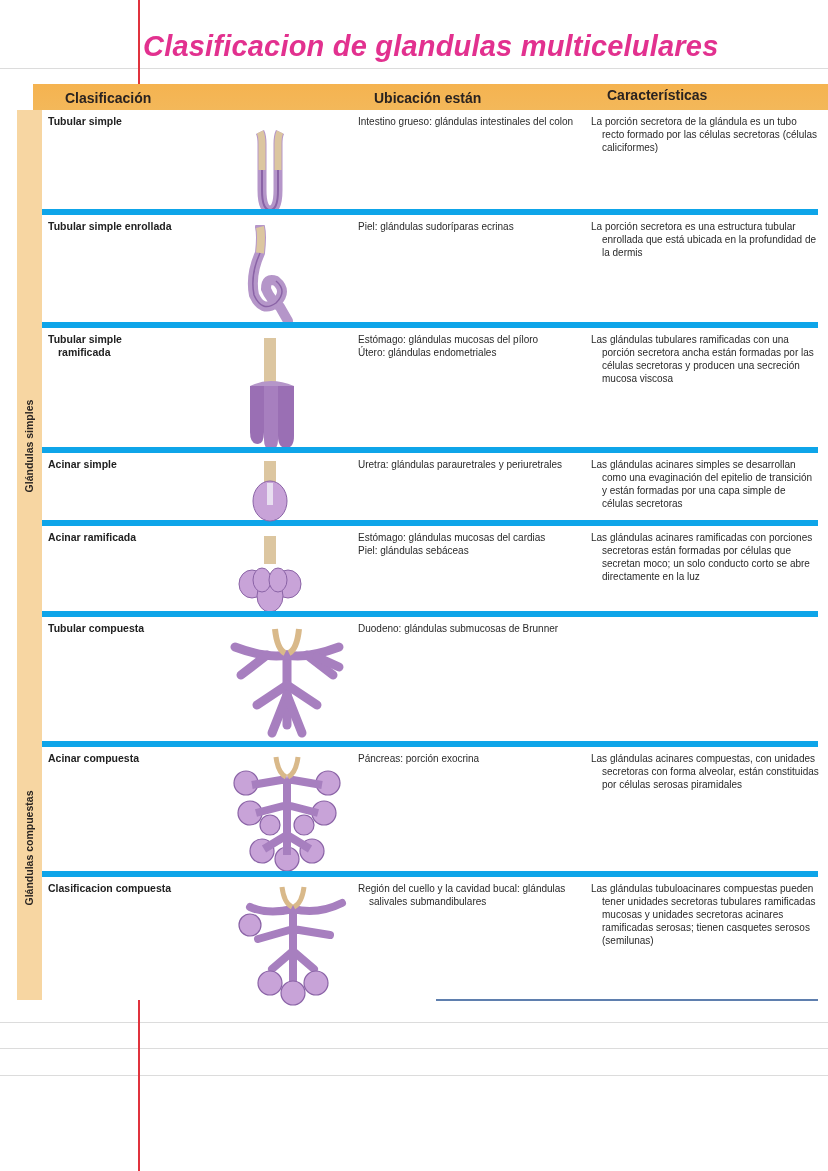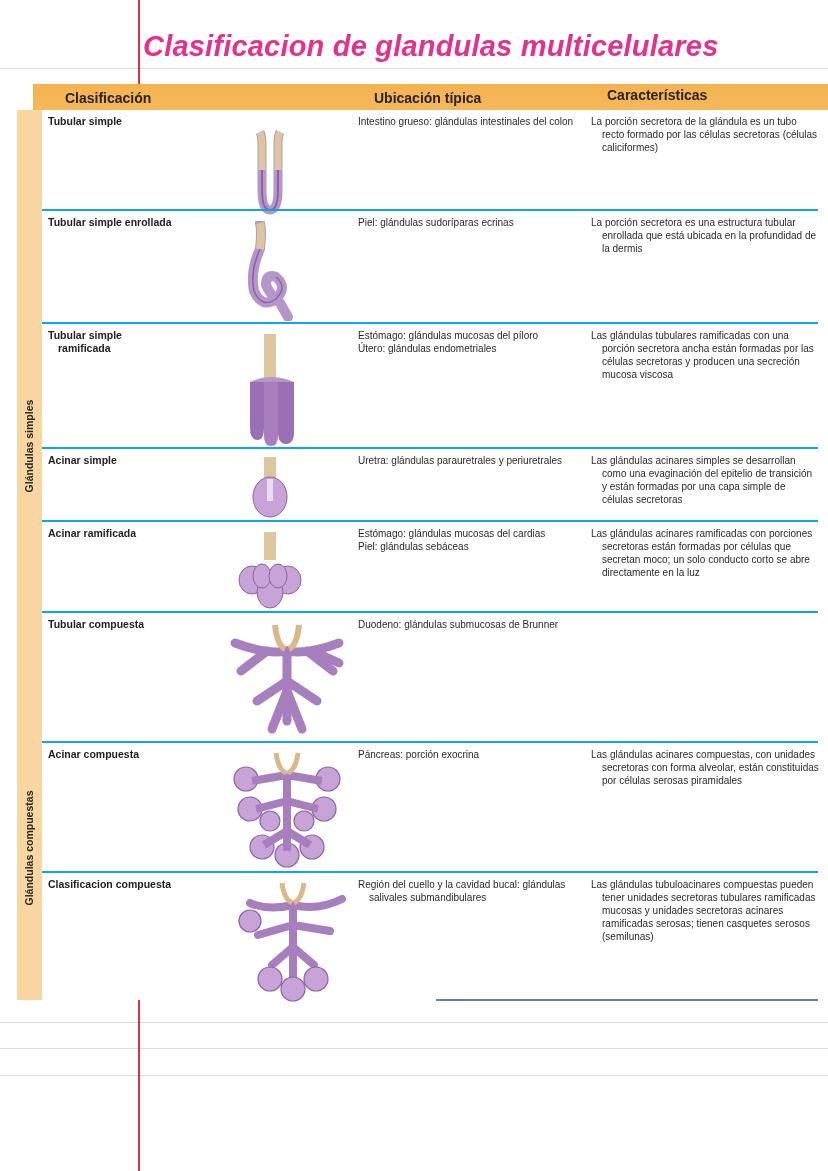--- a/index.html
+++ b/index.html
@@ -30,21 +30,21 @@
     position:absolute; top:6px; font-weight:bold; font-size:14px; color:#2a2320;
   }
   .sidebar {
     position:absolute; left:0; top:26px; width:25px; height:890px;
     background:#f7d6a2;
   }
   .side-label {
     position:absolute; left:12px; font-weight:bold; font-size:10.5px; color:#2b2622;
     transform:translate(-50%,-50%) rotate(-90deg); white-space:nowrap;
   }
-  .row { position:absolute; left:25px; width:776px; border-top:2px solid #0ea5e9; }
+  .row { position:absolute; left:25px; width:776px; border-top:6px solid #0ea5e9; }
   .row.first { border-top:none; }
   .cls {
     position:absolute; left:6px; top:5px; width:150px;
     font-weight:bold; font-size:10.5px; color:#222; line-height:13px;
   }
   .cls .indent { padding-left:10px;text-align:center; }
   .loc {
     position:absolute; left:316px; top:5px; width:230px;
     font-size:10px; color:#2a2a2a; line-height:13px;
   }
@@ -67,21 +67,21 @@
   <div class="rule" style="top:1048px"></div>
   <div class="rule" style="top:1075px"></div>
 </div>
 <div class="margin-line"></div>
 
 <div class="title">Clasificacion de glandulas multicelulares</div>
 
 <div class="sheet">
   <div class="header">
     <span style="left:32px">Clasificación</span>
-    <span style="left:341px">Ubicación típica</span>
+    <span style="left:341px">Ubicación están</span>
     <span style="left:574px; top:3px">Características</span>
   </div>
 
   <div class="sidebar">
     <div class="side-label" style="top:336px">Glándulas simples</div>
     <div class="side-label" style="top:738px">Glándulas compuestas</div>
   </div>
 
   <div class="row first" style="top:26px;height:99px">
     <div class="cls"><span>Tubular simple</span></div>

